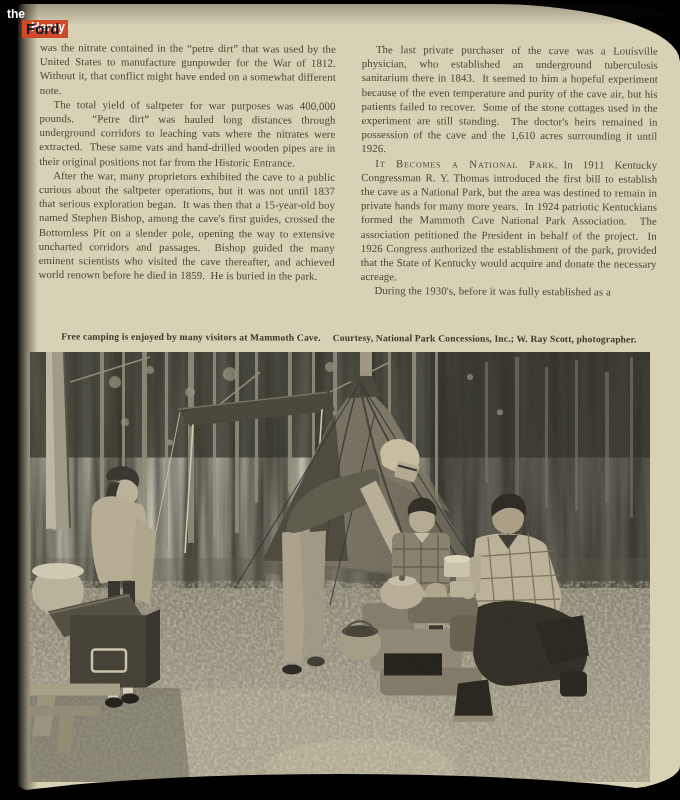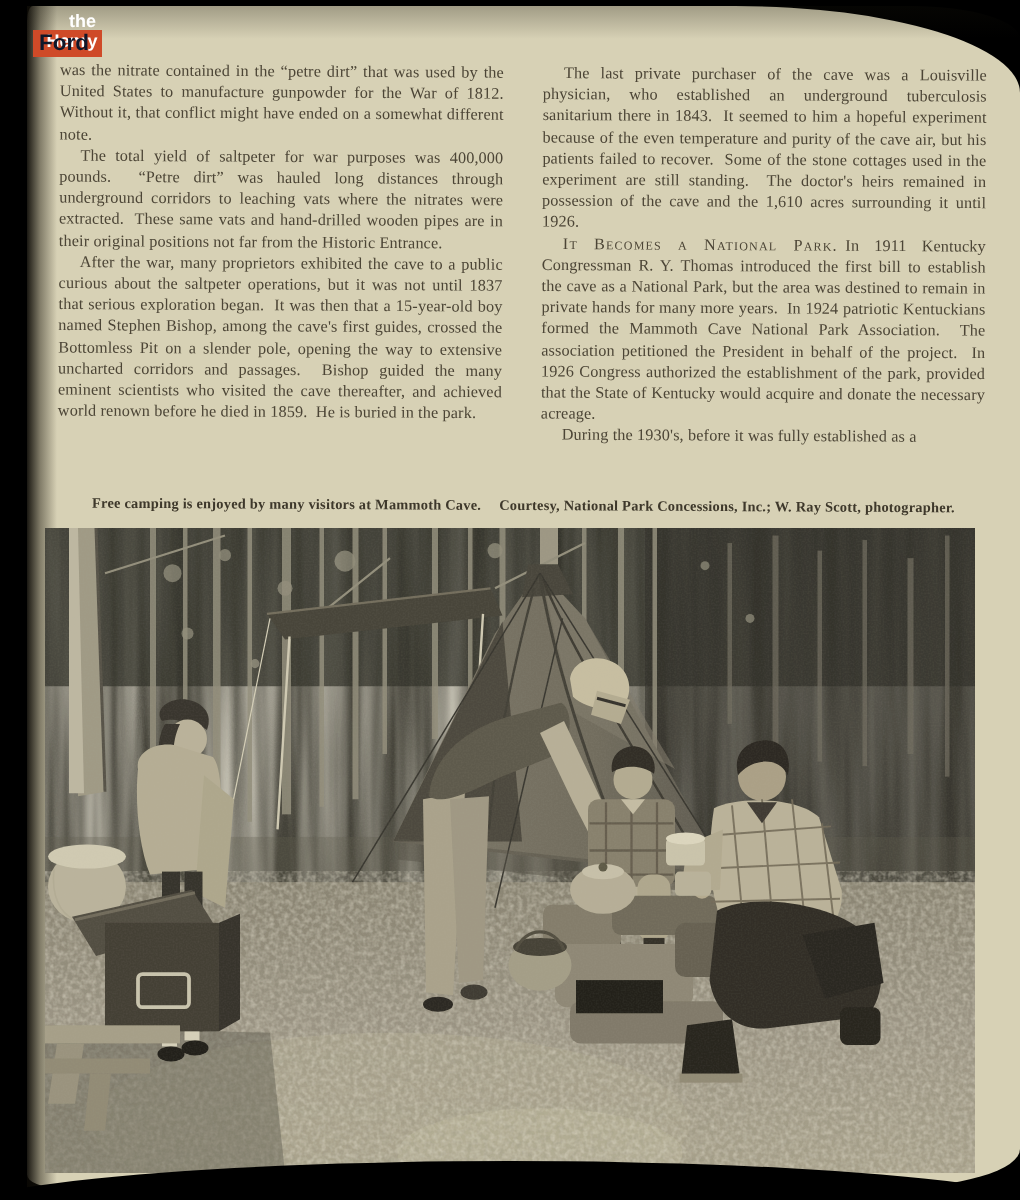--- a/index.html
+++ b/index.html
@@ -25,21 +25,21 @@
   .para.indent{text-indent:14px;}
   .runin{font-variant:small-caps;letter-spacing:.8px;margin-right:5px;}
   .caption{position:absolute;left:0;top:328px;width:100%;text-align:center;
         font-size:9.6px;font-weight:bold;color:#3e382b;letter-spacing:.15px;
         transform:rotate(0.3deg);}
   .capgap{display:inline-block;width:12px;}
   .photo{position:absolute;left:12px;top:348px;width:620px;height:430px;overflow:hidden;}
   .photo svg{display:block;width:100%;height:100%;}
   .bottom-curve{position:absolute;left:-50px;top:774px;width:780px;height:80px;
         background:#000;border-radius:50%;}
-  .logo{position:absolute;left:4px;top:8px;width:60px;font-family:"Liberation Sans",sans-serif;text-align:right;}
+  .logo{position:absolute;left:4px;top:8px;width:60px;font-family:"Liberation Sans",sans-serif;}
   .logo-the{color:#fff;font-size:12px;font-weight:600;padding-left:3px;line-height:12px;}
   .logo-box{position:relative;margin-left:18px;margin-top:0;width:46px;height:18px;}
   .logo-henry{position:absolute;right:3px;top:0;color:#fff;font-weight:bold;font-size:12px;line-height:14px;}
   .logo-ford{position:absolute;left:4px;bottom:1px;color:#0f172a;font-weight:bold;font-size:15px;line-height:16px;}
 </style>
 </head>
 <body>
 
 <div class="stage">
   <div class="page">

